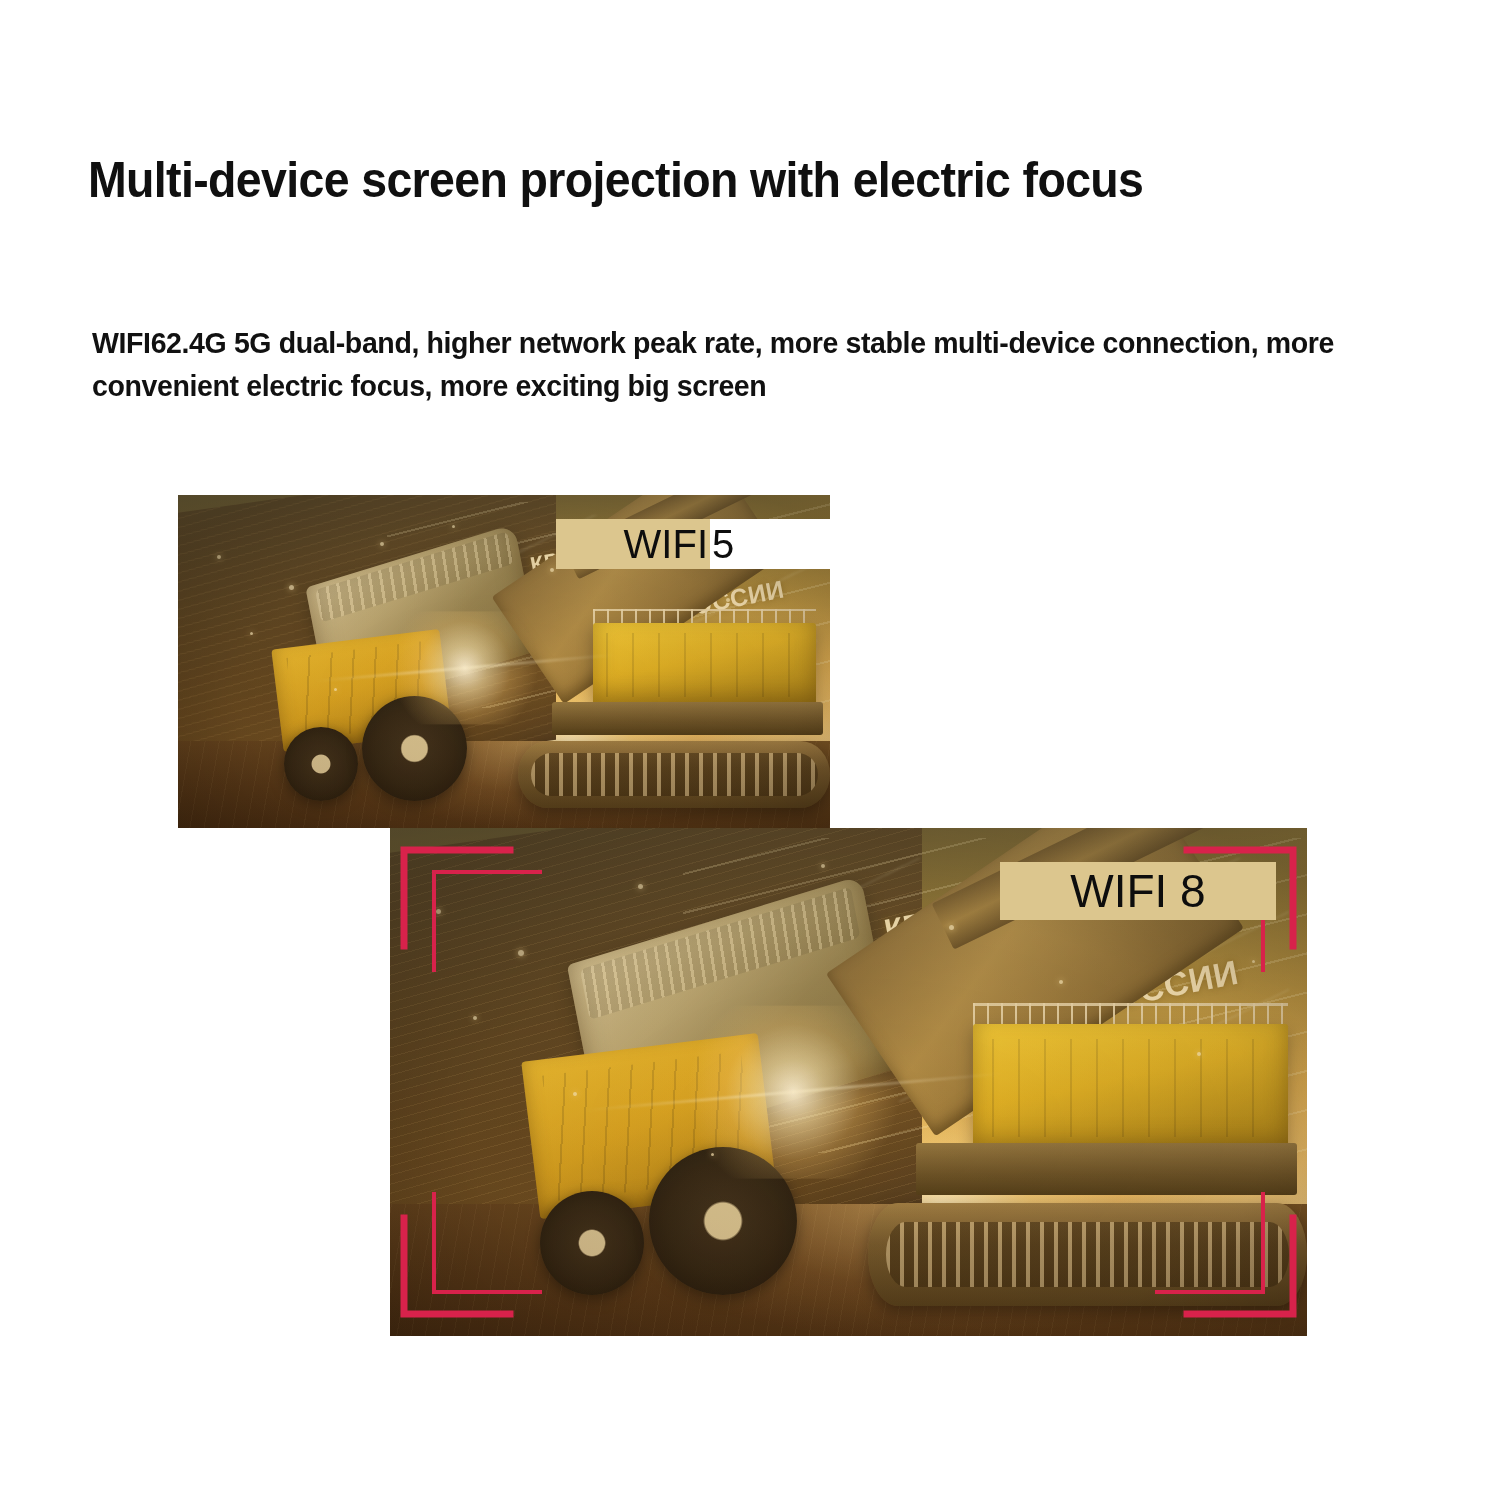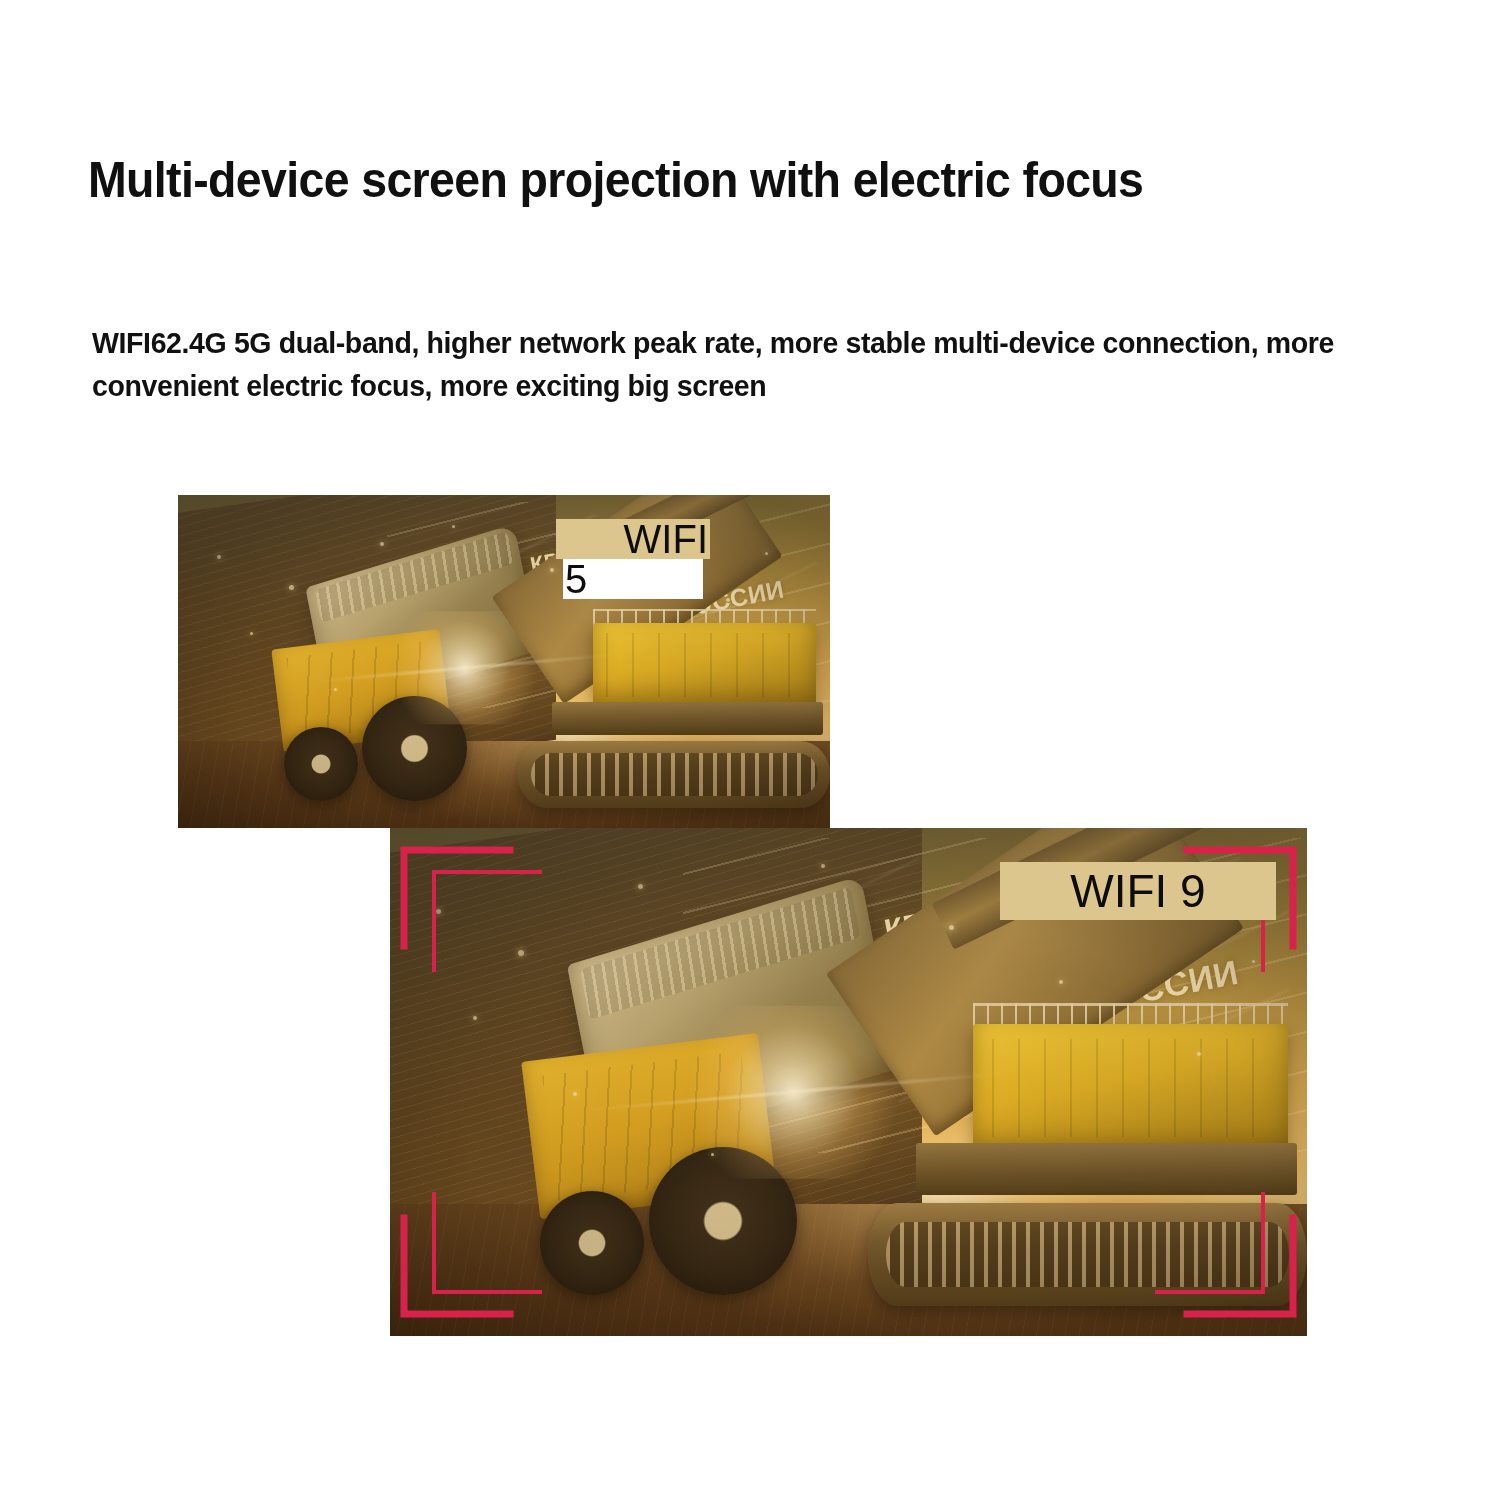--- a/index.html
+++ b/index.html
@@ -264,21 +264,20 @@
   
   #photo-wifi5 { left: 178px; top: 495px; width: 652px; height: 333px; }
   #photo-wifi6 { left: 390px; top: 828px; width: 917px; height: 508px; }
 
   
   .label-wrap {
     position: absolute;
     display: flex;
     align-items: center;
     z-index: 12;
-    flex-direction: column;
   }
   .label-pad-left {
     background: #dcc68e;
     height: 100%;
     display: flex;
     align-items: center;
     justify-content: flex-end;
     padding-right: 2px;
   }
   .label-pad-right {
@@ -456,16 +455,16 @@
         <path d="M44,366 L44,464 L150,464" stroke-width="4"></path>
 
         <path d="M903,390 L903,486 L797,486" stroke-width="7"></path>
 
         <path d="M873,366 L873,464 L767,464" stroke-width="4"></path>
       </g>
     </svg>
   </div>
 
   <div class="label-wrap" id="label-wifi6">
-    <span class="label-text">WIFI 9</span>
+    <span class="label-text">WIFI 8</span>
   </div>
 
 </div>
 
 </body></html>

